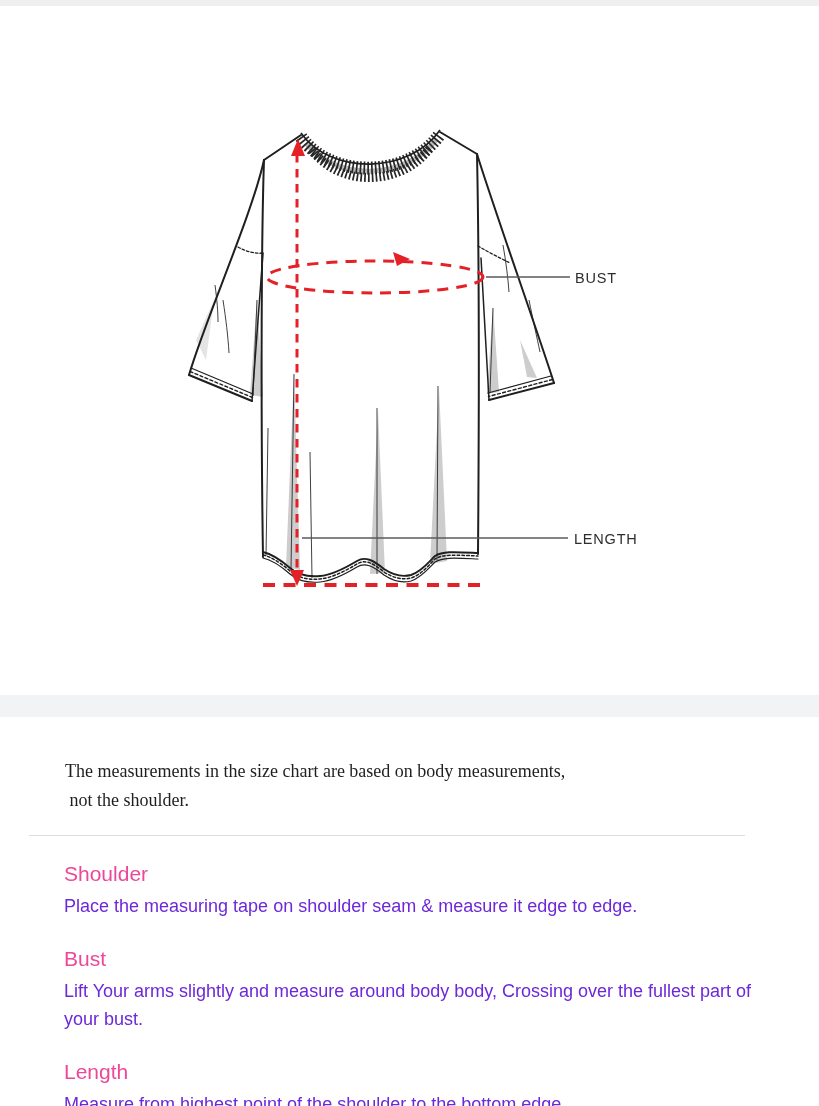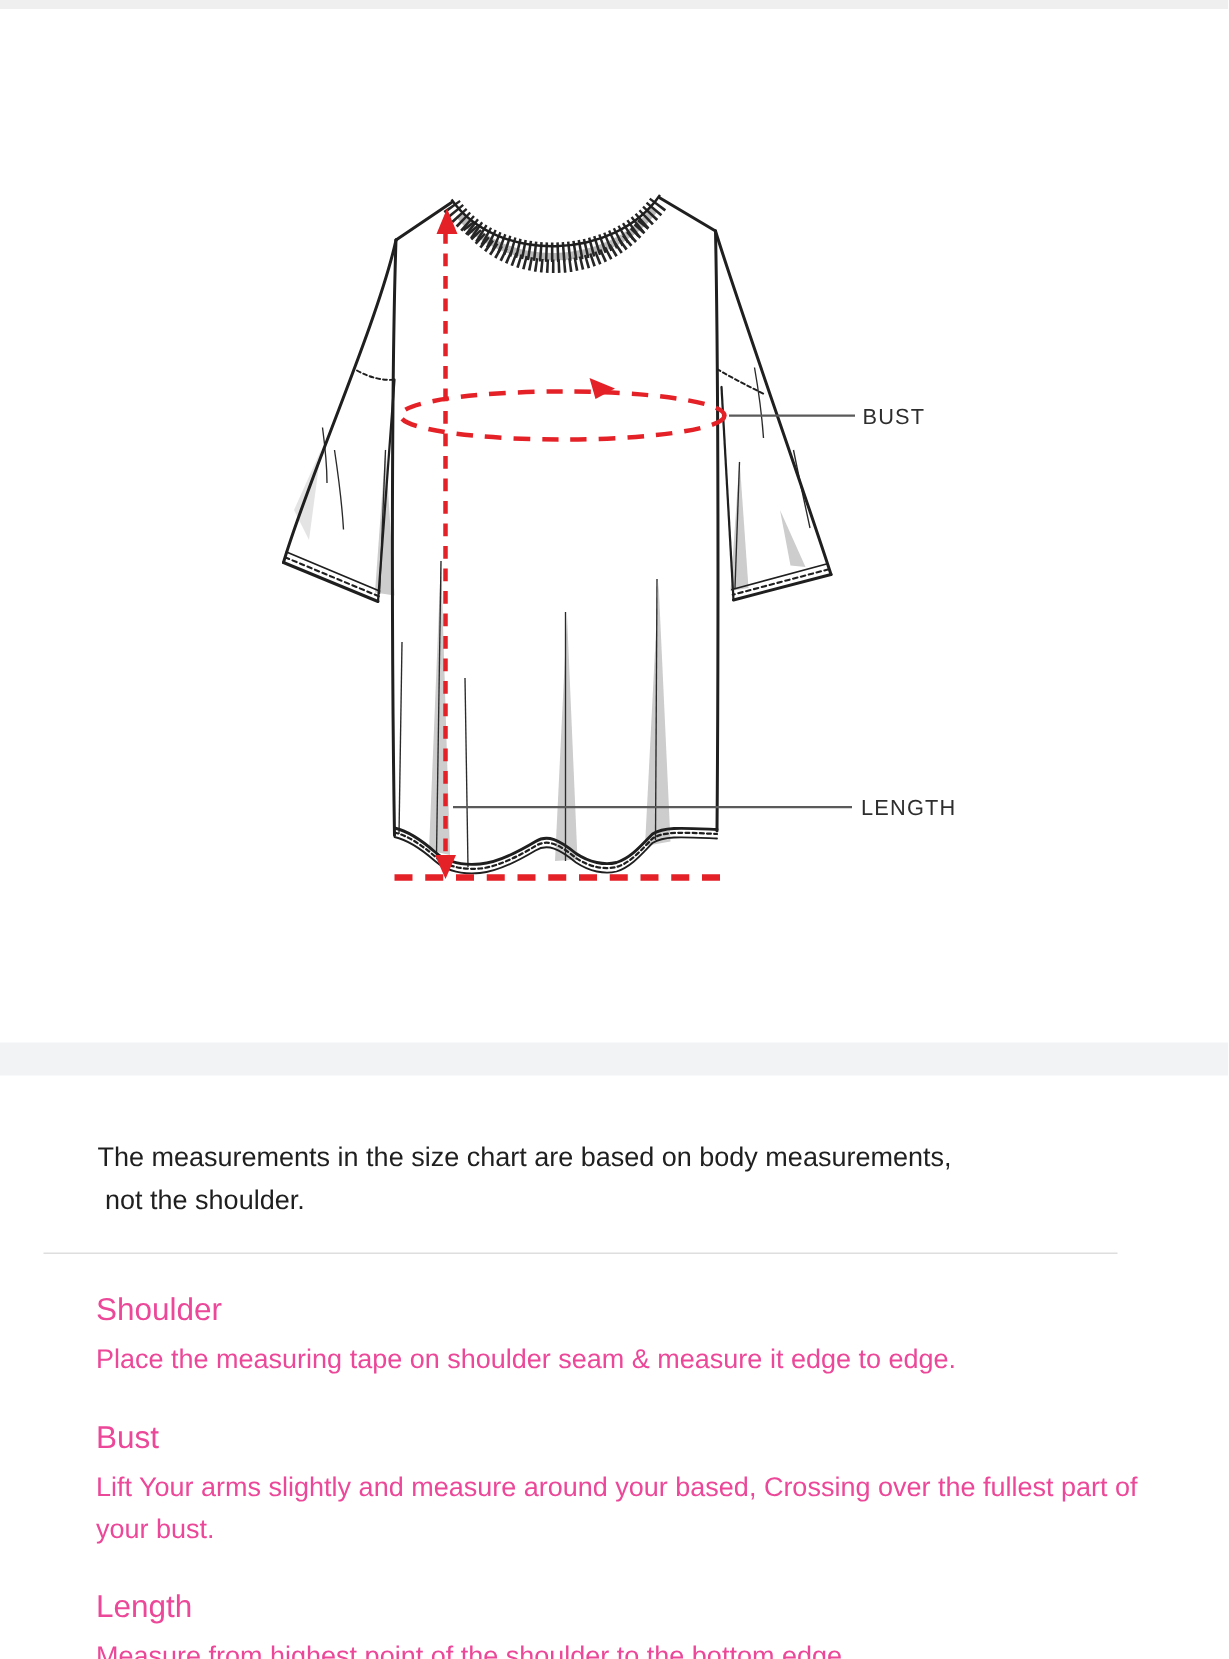--- a/index.html
+++ b/index.html
@@ -3,29 +3,29 @@
 <meta charset="utf-8">
 <style>
   html,body{margin:0;padding:0;background:#ffffff;}
   .page{
     position:relative;width:819px;height:1106px;overflow:hidden;background:#ffffff;
     font-family:"Liberation Sans","DejaVu Sans",sans-serif;
   }
   .top-strip{position:absolute;top:0;left:0;width:100%;height:6px;background:#efefef;}
   .diagram-wrap{position:absolute;top:0;left:0;width:819px;height:695px;}
   .section-band{position:absolute;top:695px;left:0;width:100%;height:22px;background:#f2f3f5;}
-  .note-block{position:absolute;top:757px;left:65px;width:700px;color:#1f1f1f;font-size:18px;line-height:29px;}
+  .note-block{position:absolute;top:757px;left:65px;width:700px;color:#1f1f1f;font-size:18px;line-height:29px;font-family:Liberation Serif, serif;}
   .note-line{white-space:pre-wrap;}
   .divider{position:absolute;top:835px;left:29px;width:716px;height:1px;background:#dedede;}
   .sections{position:absolute;top:862px;left:64px;width:700px;}
   .measure-section h3{
     margin:0 0 6px 0;font-size:21px;line-height:24px;font-weight:400;color:#ec4899;
   }
   .measure-section p{
-    margin:0 0 27px 0;font-size:18px;line-height:28px;font-weight:400;color:#ec4899;max-width:700px;
+    margin:0 0 27px 0;font-size:18px;line-height:28px;font-weight:400;color:#6d28d9;max-width:700px;
   }
   svg text.diagram-label{
     font-family:"Liberation Sans","DejaVu Sans",sans-serif;
     font-size:14.5px;letter-spacing:0.8px;fill:#2e2e2e;
   }
 </style>
 </head>
 <body>
 
 <div class="page">
@@ -122,21 +122,21 @@
 
   <div class="divider"></div>
 
   <div class="sections">
     <div class="measure-section">
       <h3>Shoulder</h3>
       <p>Place the measuring tape on shoulder seam &amp; measure it edge to edge.</p>
     </div>
     <div class="measure-section">
       <h3>Bust</h3>
-      <p>Lift Your arms slightly and measure around your based, Crossing over the fullest part of your bust.</p>
+      <p>Lift Your arms slightly and measure around body body, Crossing over the fullest part of your bust.</p>
     </div>
     <div class="measure-section">
       <h3>Length</h3>
       <p>Measure from highest point of the shoulder to the bottom edge.</p>
     </div>
   </div>
 
 </div>
 
 </body></html>

